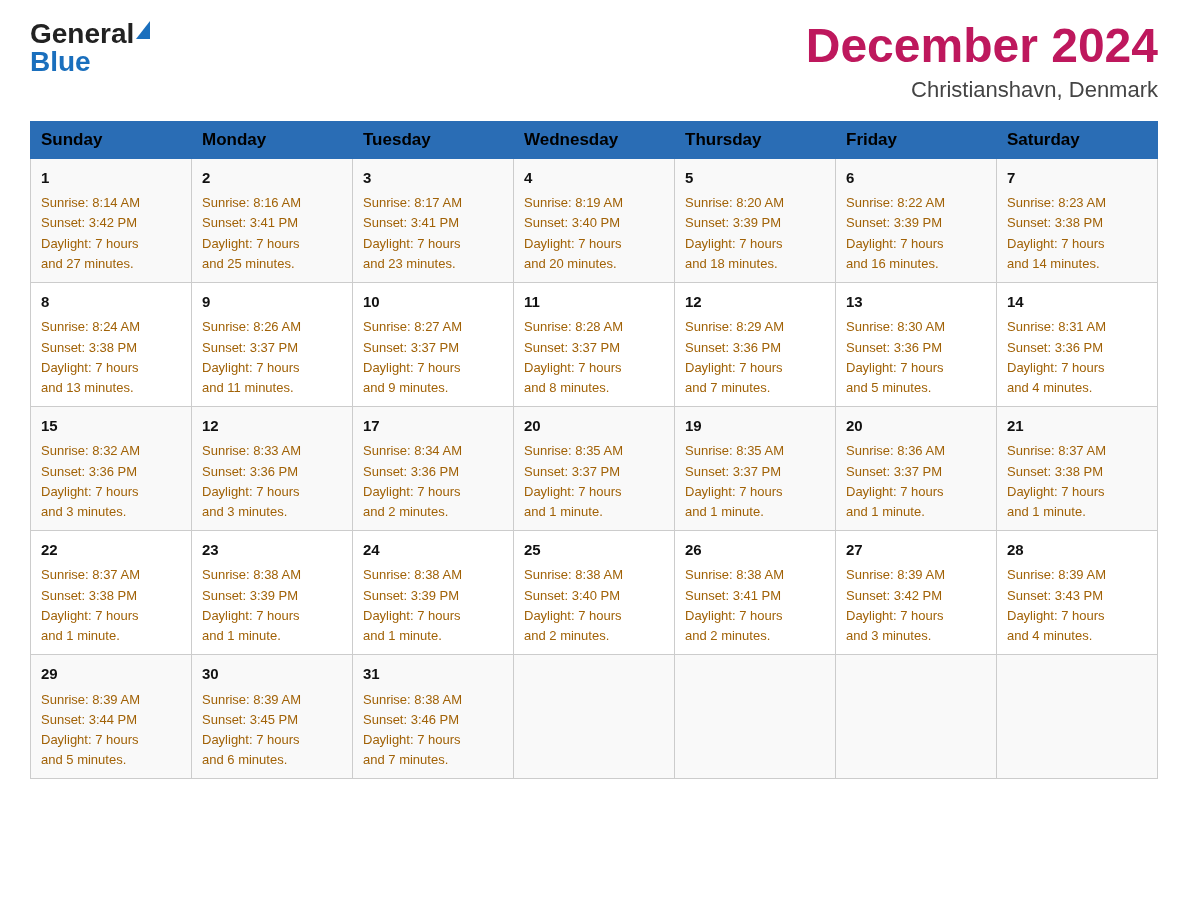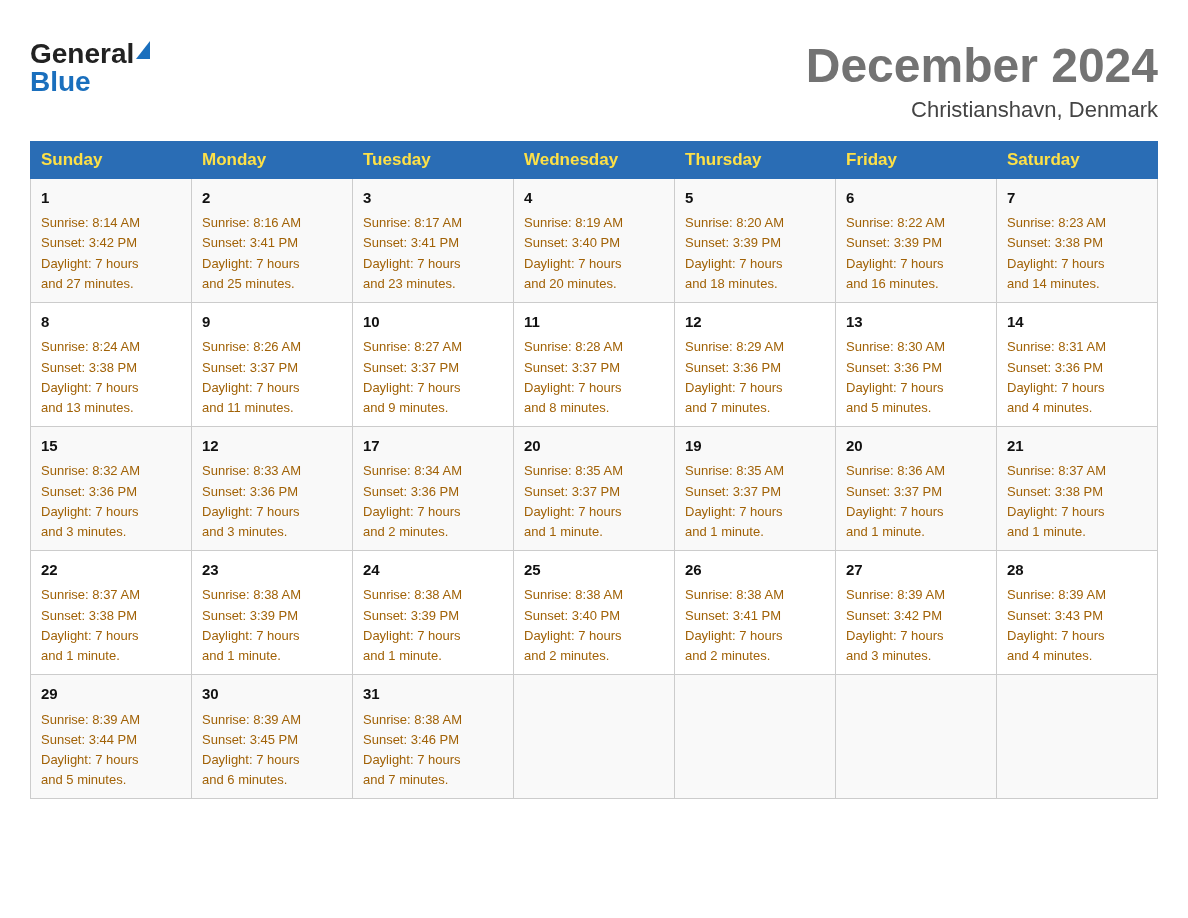--- a/index.html
+++ b/index.html
@@ -9,21 +9,20 @@
       color: #222;
       width: 1188px;
       min-height: 918px;
       padding: 20px 30px;
     }
     .header {
       display: flex;
       justify-content: space-between;
       align-items: flex-start;
       margin-bottom: 18px;
-      margin-top: 20px;
     }
     .logo {
       display: flex;
       flex-direction: column;
       align-items: flex-start;
     }
     .logo-text-general {
       font-size: 28px;
       font-weight: bold;
       color: #222;
@@ -45,36 +44,36 @@
       vertical-align: middle;
       position: relative;
       top: -4px;
     }
     .title-block {
       text-align: right;
     }
     .month-title {
       font-size: 48px;
       font-weight: bold;
-      color: #737373;
+      color: #be185d;
       line-height: 1.1;
     }
     .location-title {
       font-size: 22px;
       color: #444;
       margin-top: 4px;
     }
     table {
       width: 100%;
       border-collapse: collapse;
       table-layout: fixed;
     }
     thead tr th {
       background-color: #2a6db5;
-      color: #fde047;
+      color: #000000;
       font-size: 17px;
       font-weight: bold;
       padding: 8px 10px;
       text-align: left;
       border: 1px solid #2a6db5;
     }
     tbody tr td {
       vertical-align: top;
       padding: 8px 10px;
       font-size: 13.5px;

